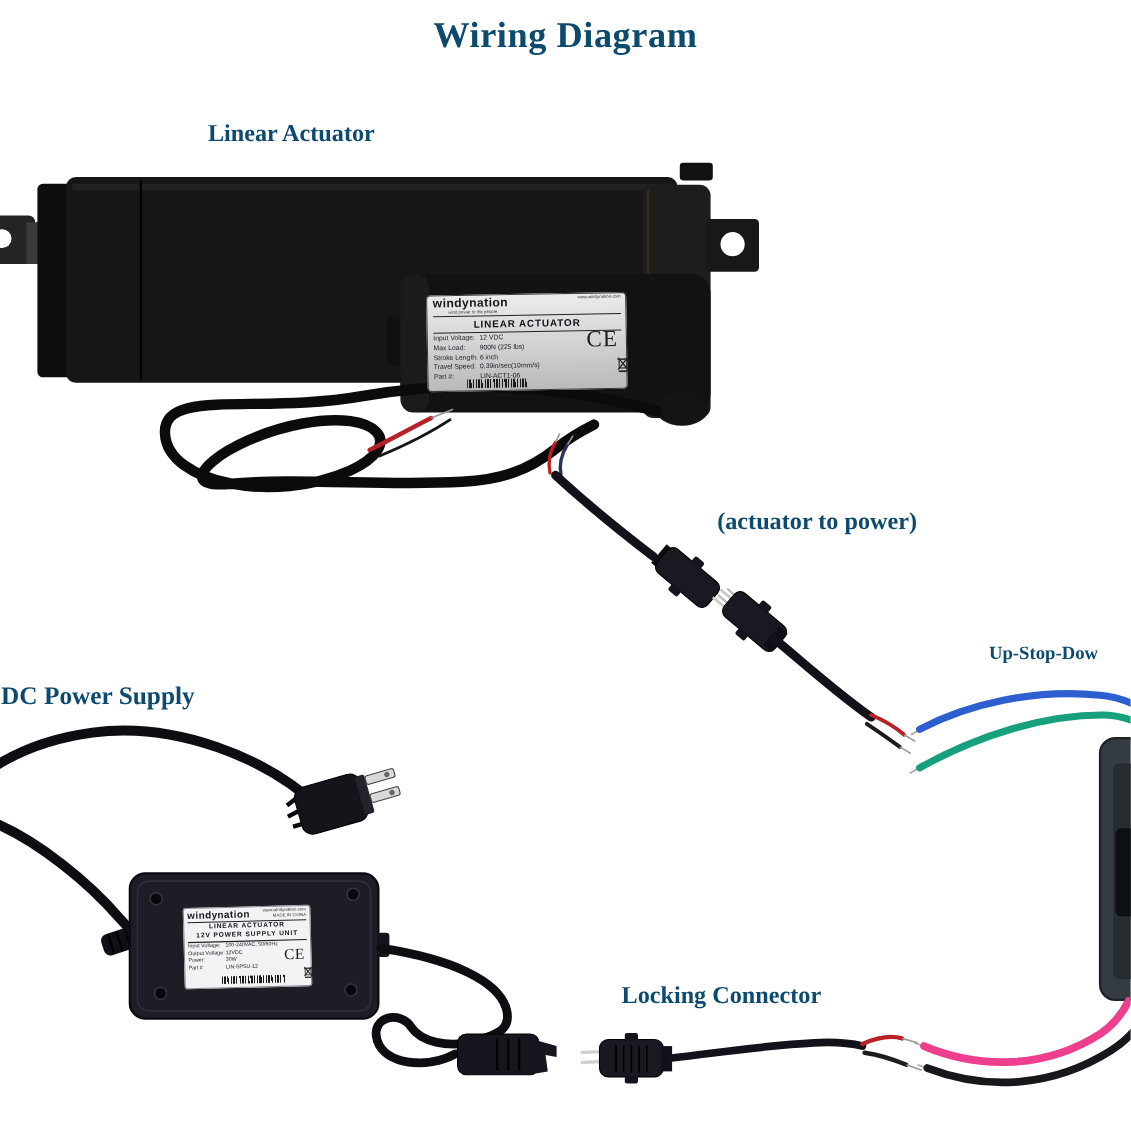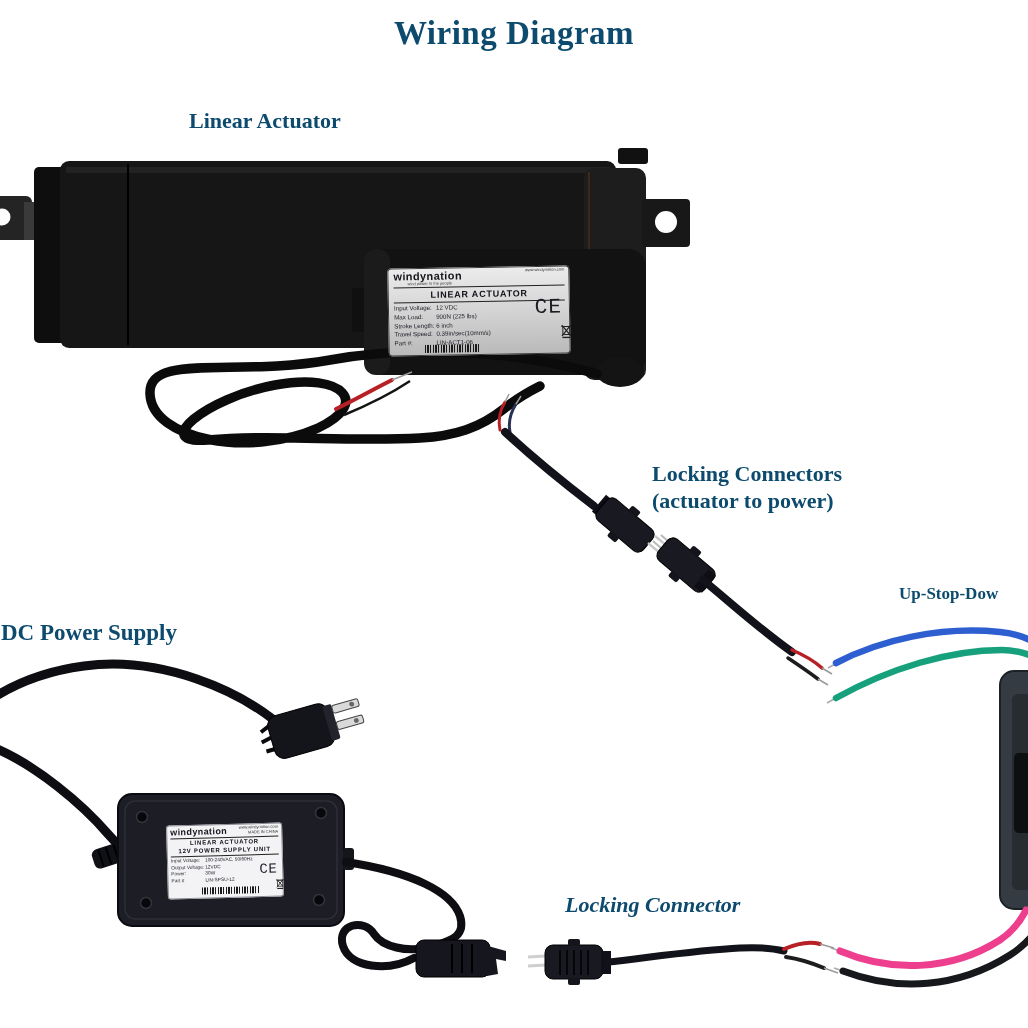--- a/index.html
+++ b/index.html
@@ -5,21 +5,21 @@
   html,body{margin:0;padding:0;background:#fff;}
   #canvas{position:relative;width:1028px;height:1028px;background:#ffffff;overflow:hidden;
           font-family:"Liberation Serif",serif;}
   .caption{position:absolute;font-family:"Liberation Serif",serif;font-weight:bold;color:#0c4a6e;
            white-space:nowrap;line-height:1.2;}
   #title{left:0;right:0;top:14px;text-align:center;font-size:33px;letter-spacing:.5px;}
   #cap-actuator{left:189px;top:108px;font-size:22px;}
   #cap-lockingconns{left:652px;top:461px;font-size:22px;line-height:1.22;}
   #cap-upstop{left:899px;top:584px;font-size:17px;}
   #cap-dcps{left:1px;top:619px;font-size:23px;}
-  #cap-lockingconn{left:565px;top:892px;font-size:22px;font-style:italic;}
+  #cap-lockingconn{left:565px;top:892px;font-size:22px;}
   svg{position:absolute;left:0;top:0;}
   
   .plate{position:absolute;box-sizing:border-box;font-family:"Liberation Sans",sans-serif;color:#111;}
   #act-label{left:388px;top:267px;width:182px;height:88px;border-radius:4px;padding:2px 5px 2px 6px;
              background:linear-gradient(180deg,#ececec 0%,#d9d9d9 40%,#b9b9b9 100%);
              box-shadow:0 0 0 1px #3a3a3a inset;transform:rotate(-1deg);}
   #psu-label{left:167px;top:824px;width:116px;height:74px;border-radius:3px;padding:2px 4px;
              background:#f3f3f5;box-shadow:0 0 0 1px #8a8a95 inset;transform:rotate(-1.5deg);}
   .brandrow{display:flex;justify-content:space-between;align-items:flex-start;}
   .brand{font-weight:bold;letter-spacing:.4px;color:#15151c;}
@@ -32,21 +32,21 @@
   #act-label .prodname{font-size:9px;padding:1px 0;}
   #psu-label .prodname{font-size:6px;line-height:1.25;}
   .specs{position:relative;}
   .spec-row{display:flex;}
   #act-label .spec-row{font-size:6.2px;line-height:1.42;}
   #act-label .spec-key{width:42px;color:#20202a;}
   #act-label .spec-val{color:#20202a;}
   #psu-label .spec-row{font-size:4.8px;line-height:1.4;}
   #psu-label .spec-key{width:34px;color:#23232d;}
   #psu-label .spec-val{color:#23232d;}
-  .cemark{position:absolute;font-family:Liberation Mono, monospace;color:#1c1c24;}
+  .cemark{position:absolute;font-family:Liberation Serif, serif;color:#1c1c24;}
   #act-label .cemark{right:8px;top:30px;font-size:21px;letter-spacing:1px;}
   #psu-label .cemark{right:6px;top:38px;font-size:14px;letter-spacing:.5px;}
   .weee{position:absolute;}
   #act-label .weee{right:10px;top:58px;}
   #psu-label .weee{right:8px;top:55px;}
   .barcode{position:absolute;background:repeating-linear-gradient(90deg,#1a1a1a 0 1px,transparent 1px 2px,
            #1a1a1a 2px 4px,transparent 4px 5px,#1a1a1a 5px 6px,transparent 6px 8px);}
   #act-label .barcode{left:36px;bottom:3px;width:56px;height:8px;}
   #psu-label .barcode{left:34px;bottom:4px;width:58px;height:7px;}
 </style>
@@ -248,20 +248,19 @@
           <line x1="10.5" y1="1.5" x2="1.5" y2="12.5" stroke="#222" stroke-width="1.2"></line>
           <line x1="2" y1="14" x2="10" y2="14" stroke="#222" stroke-width="1.5"></line>
         </svg>
     </span>
     <div class="barcode"></div>
   </div>
 
   <div class="caption" id="title">Wiring Diagram</div>
   <div class="caption" id="cap-actuator">Linear Actuator</div>
   <div class="caption" id="cap-lockingconns">
-    <div>Locking Connectors</div>
     <div>(actuator to power)</div>
   </div>
   <div class="caption" id="cap-upstop">Up-Stop-Dow</div>
   <div class="caption" id="cap-dcps">DC Power Supply</div>
   <div class="caption" id="cap-lockingconn">Locking Connector</div>
 
 </div>
 
 </body></html>

